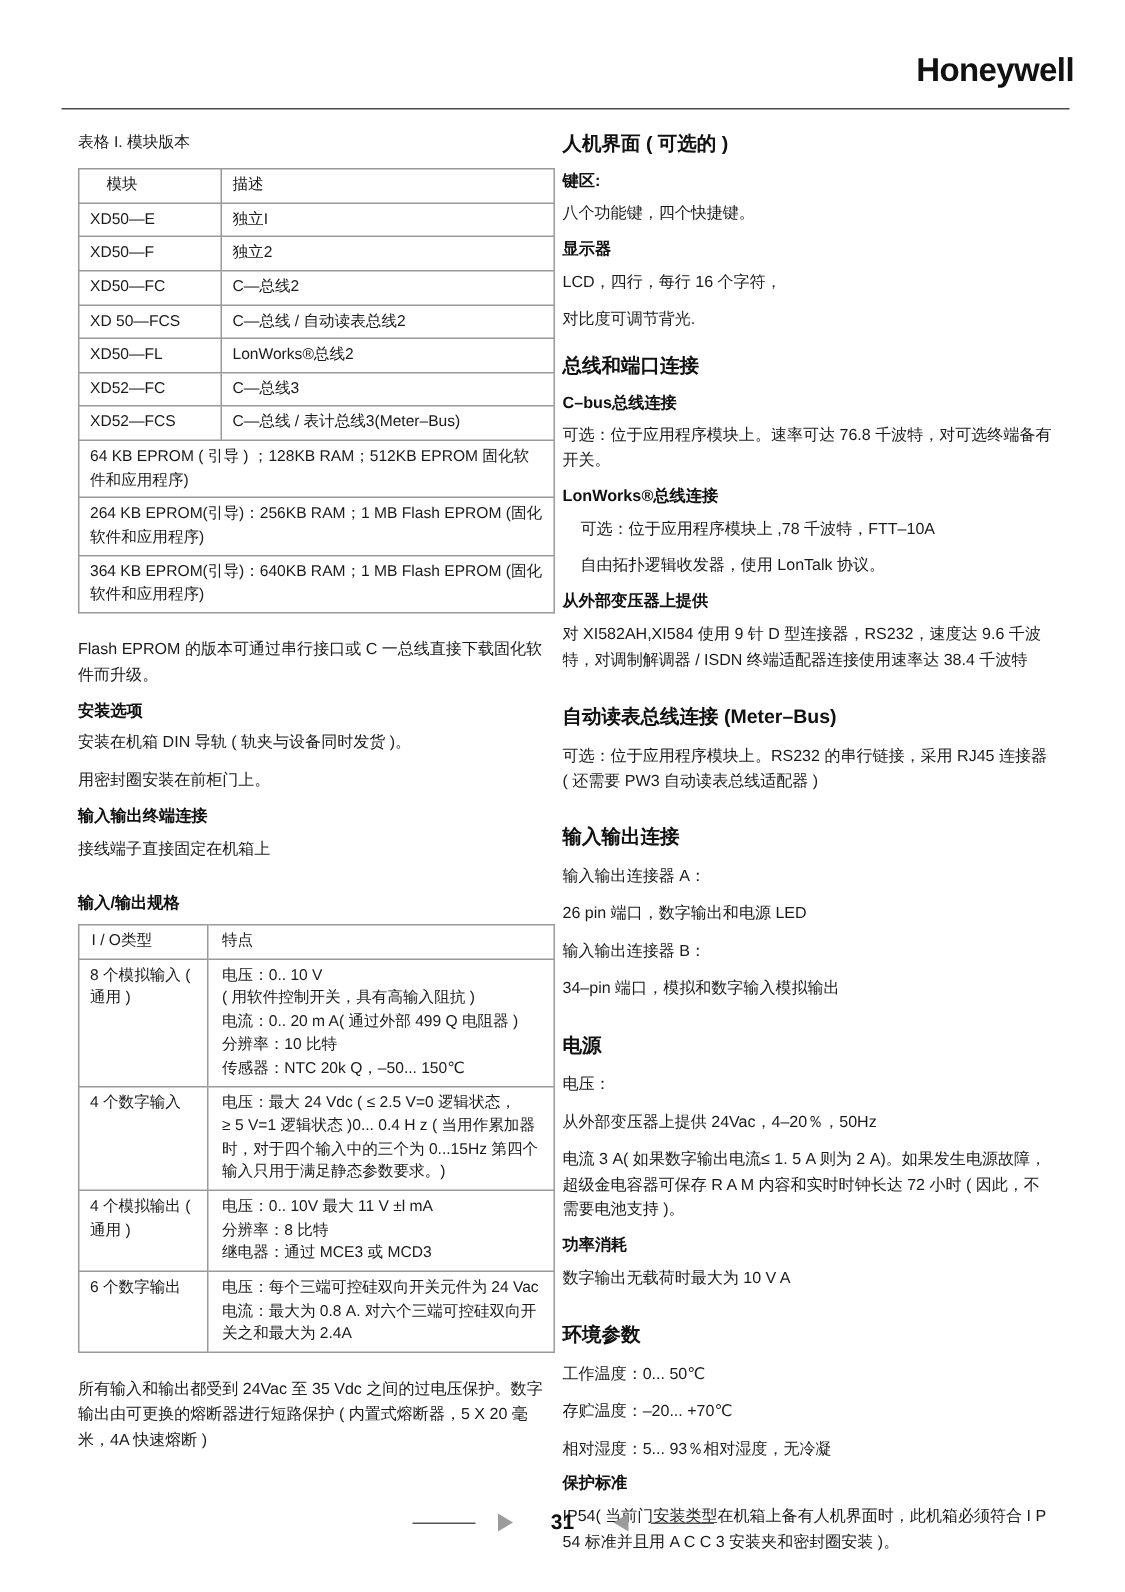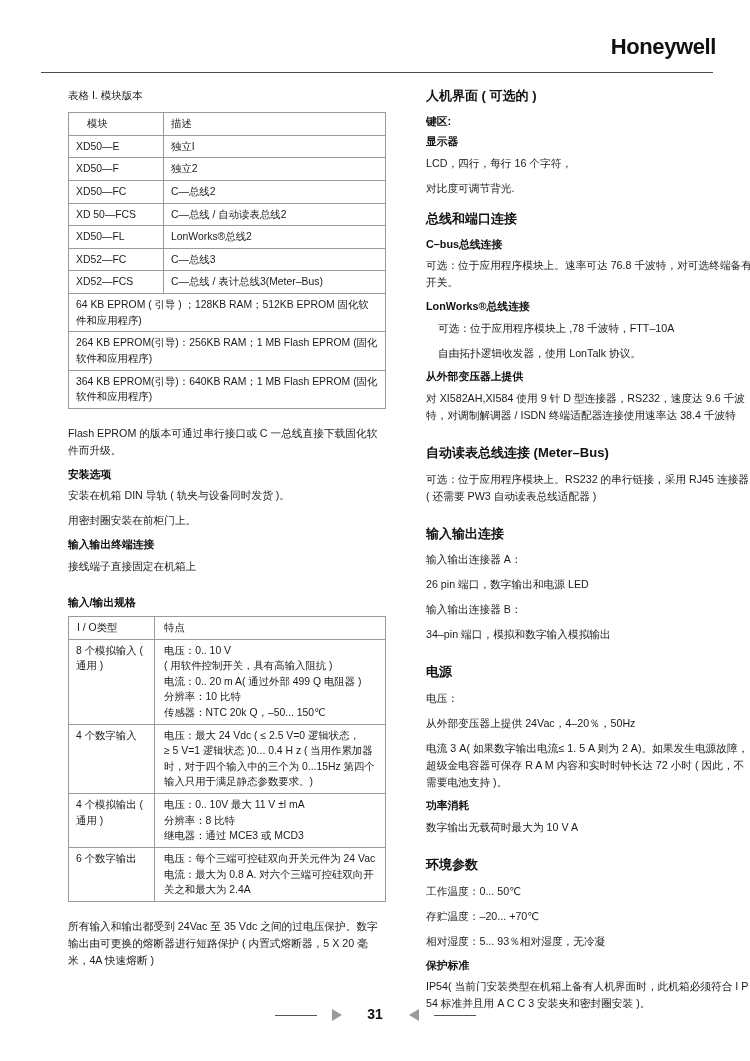--- a/index.html
+++ b/index.html
@@ -41,24 +41,23 @@
     width: 672px;
     height: 1px;
     background: #4a4a4a;
   }
 
   
   .col {
     position: absolute;
     top: 88px;
     width: 318px;
-    margin-left: 16px;
   }
   .col-left  { left: 52px; }
-  .col-right { left: 410px; width: 328px; }
+  .col-right { left: 375px; width: 328px; }
 
   
   .cap {
     font-size: 10.5px;
     margin: 0 0 9px 0;
     color: #1b1b1b;
     line-height: 1.45;
   }
   h2.sec {
     font-size: 13px;
@@ -277,20 +276,21 @@
     <div class="gap-s"></div>
 
     <p class="body">所有输入和输出都受到 24Vac 至 35 Vdc 之间的过电压保护。数字输出由可更换的熔断器进行短路保护 ( 内置式熔断器，5 X 20 毫米，4A 快速熔断 )</p>
   </div>
 
   <div class="col col-right">
 
     <h2 class="sec">人机界面 ( 可选的 )</h2>
 
     <h3 class="sub">键区:</h3>
+    <p class="body">八个功能键，四个快捷键。</p>
 
     <h3 class="sub">显示器</h3>
     <p class="body">LCD，四行，每行 16 个字符，</p>
     <p class="body">对比度可调节背光.</p>
 
     <div class="gap-s"></div>
 
     <h2 class="sec">总线和端口连接</h2>
 
     <h3 class="sub">C–bus总线连接</h3>

